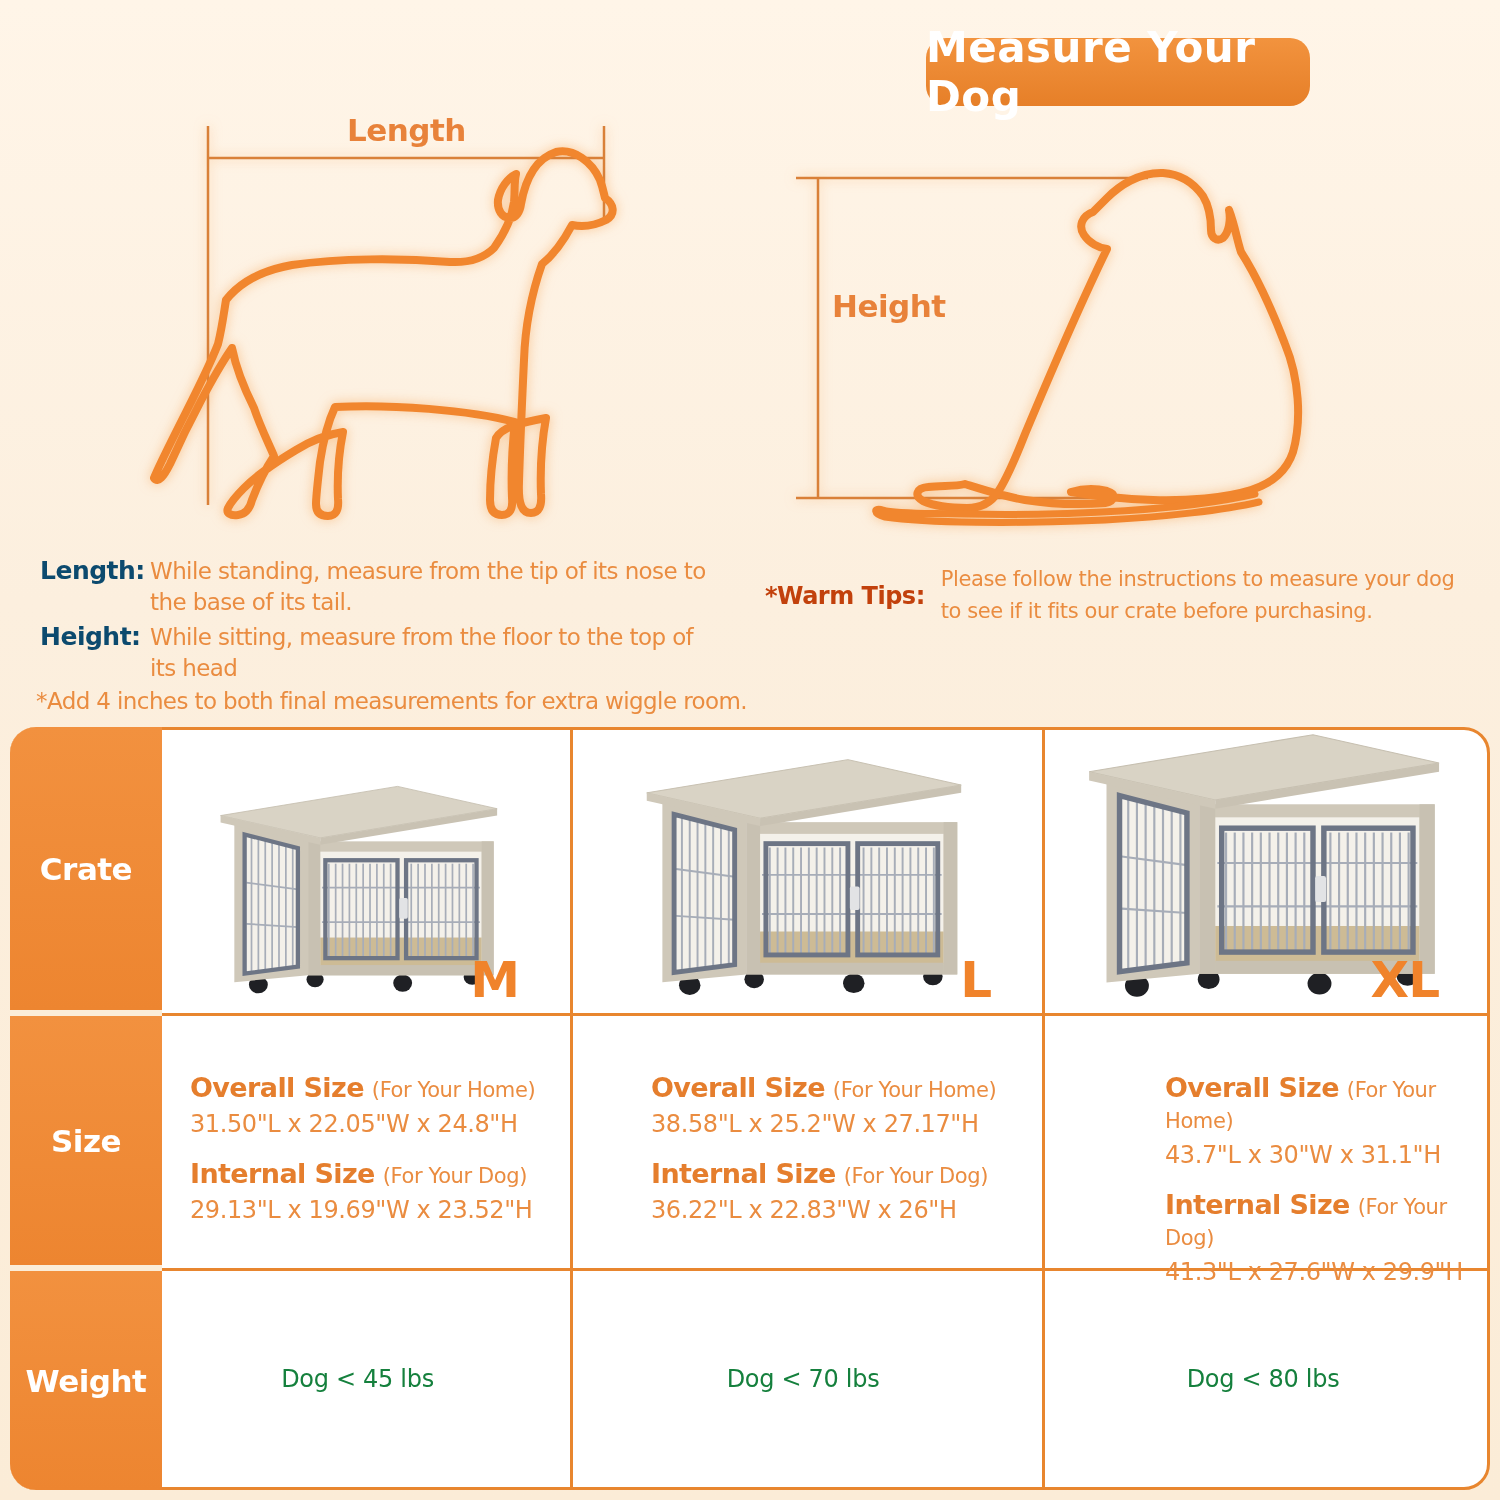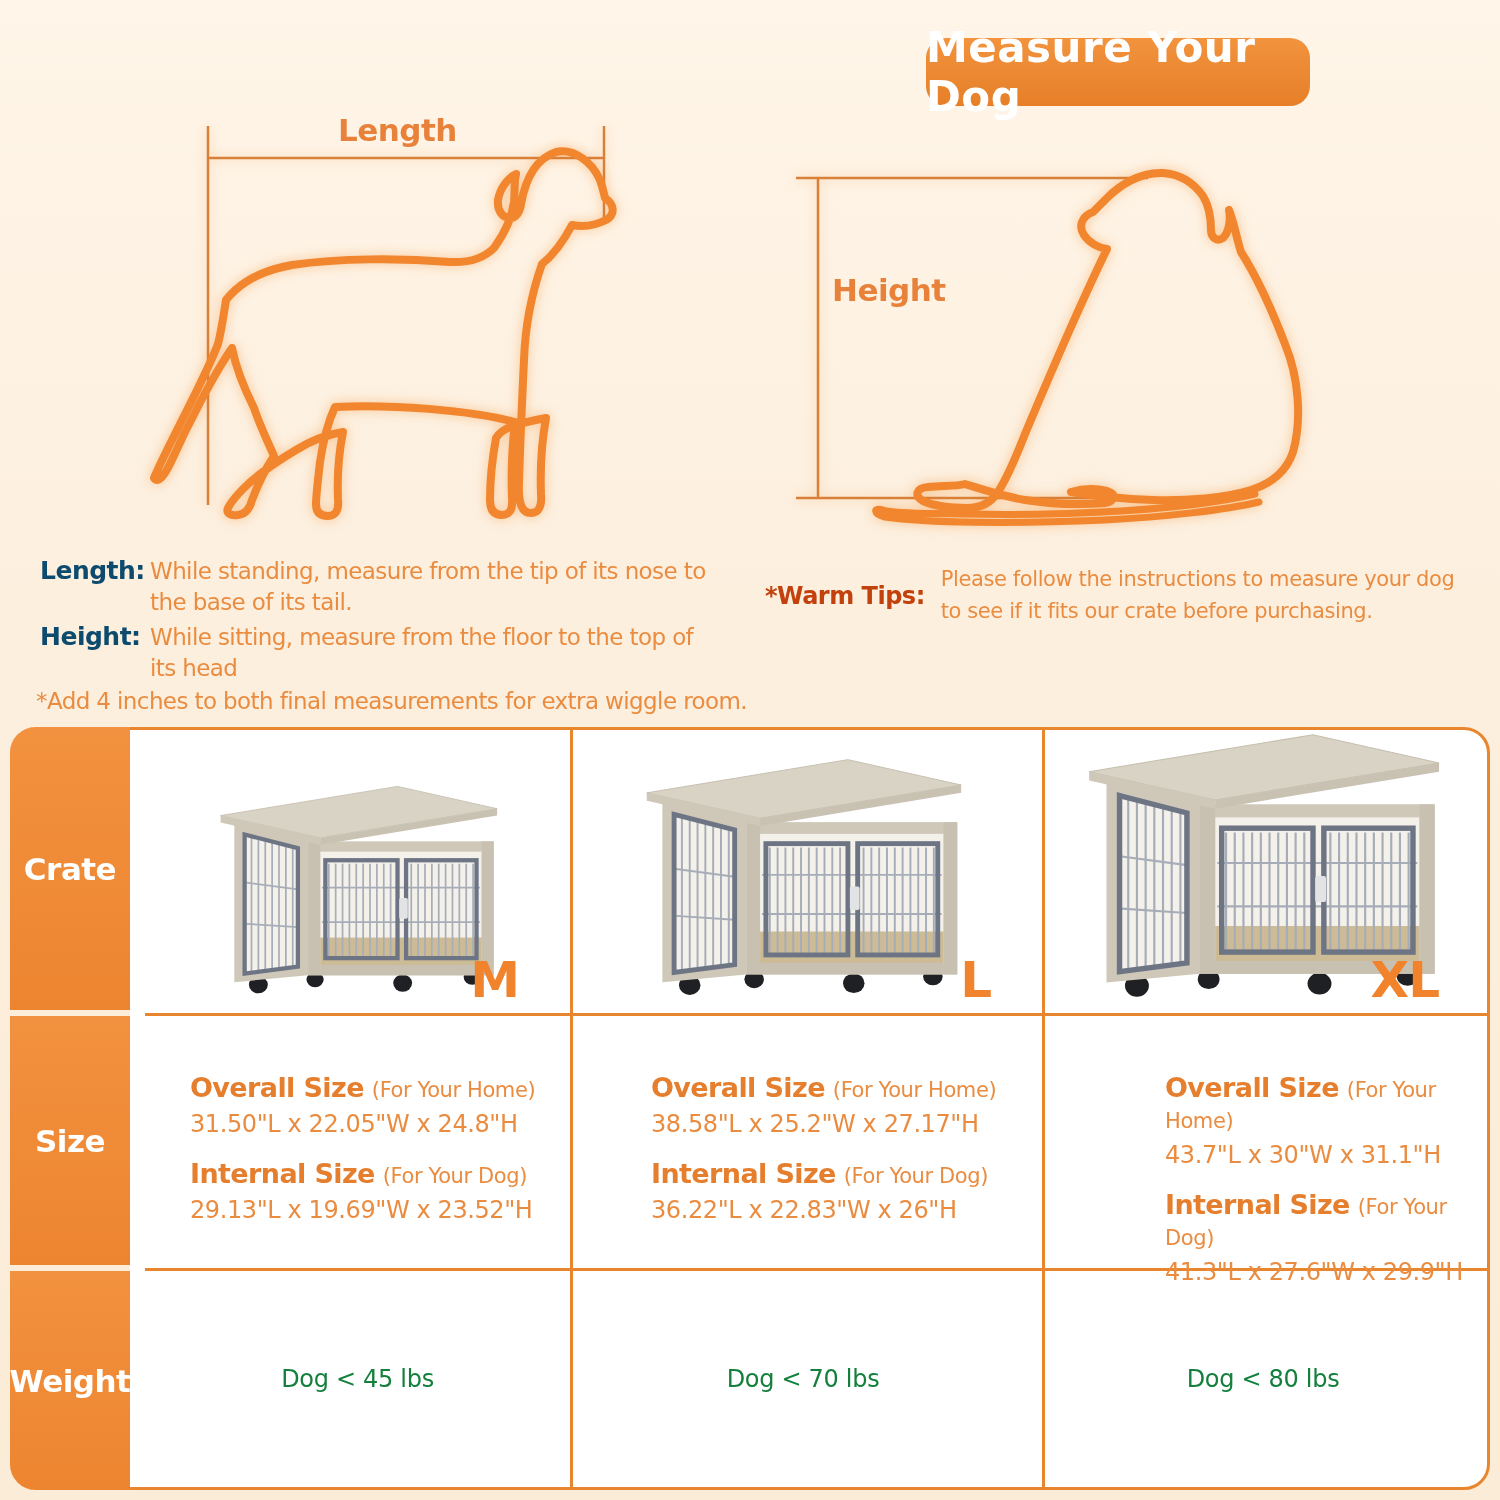--- a/index.html
+++ b/index.html
@@ -31,21 +31,21 @@
   .tips-text{font-size:21px;line-height:1.5;letter-spacing:-0.4px;color:#EA8C40;}
   .tips-text div{white-space:nowrap;}
   
   .spec-table{
     left:10px;top:727px;width:1474px;height:757px;
     background:#ffffff;border:3px solid #E8862F;border-radius:26px;
   }
   .v-div{position:absolute;top:0;bottom:0;width:3px;background:#E8862F;}
   .h-div{position:absolute;left:132px;right:0;height:3px;background:#E8862F;}
   .label-col{
-    position:absolute;left:-3px;top:-3px;width:120px;height:763px;
+    position:absolute;left:-3px;top:-3px;width:152px;height:763px;
     background:#FBEDD8;border-radius:26px 0 0 26px;
     display:flex;flex-direction:column;gap:6px;
   }
   .label-cell{
     background:linear-gradient(180deg,#F2913F,#ED8530);
     color:#fff;font-weight:bold;font-size:31px;letter-spacing:-0.5px;
     display:flex;align-items:center;justify-content:center;
   }
   .label-cell.c1{height:283px;border-radius:26px 0 0 0;}
   .label-cell.c2{height:249px;}
@@ -161,22 +161,22 @@
     <path fill="none" stroke="#F1862E" stroke-width="7" stroke-linejoin="round" stroke-linecap="round" d="
       M 420,352
       C 350,368 240,374 130,372
       C 90,371 60,372 48,368
       C 38,365 38,372 50,375
       C 90,381 180,382 270,378
       C 330,375 390,368 424,360"></path>
   </g>
 </svg>
 
-<div class="abs measure-label" style="left:338px;top:112px;">Length</div>
-<div class="abs measure-label" style="left:832px;top:272px;">Height</div>
+<div class="abs measure-label" style="left:347px;top:112px;">Length</div>
+<div class="abs measure-label" style="left:832px;top:288px;">Height</div>
 
 <div class="abs title-badge">
   <span>Measure Your Dog</span>
 </div>
 
 <div class="abs def-row" style="left:40px;top:556px;width:740px;">
   <div class="def-label">Length:</div>
   <div class="def-text">
     <div>While standing, measure from the tip of its nose to</div>
     <div>the base of its tail.</div>

